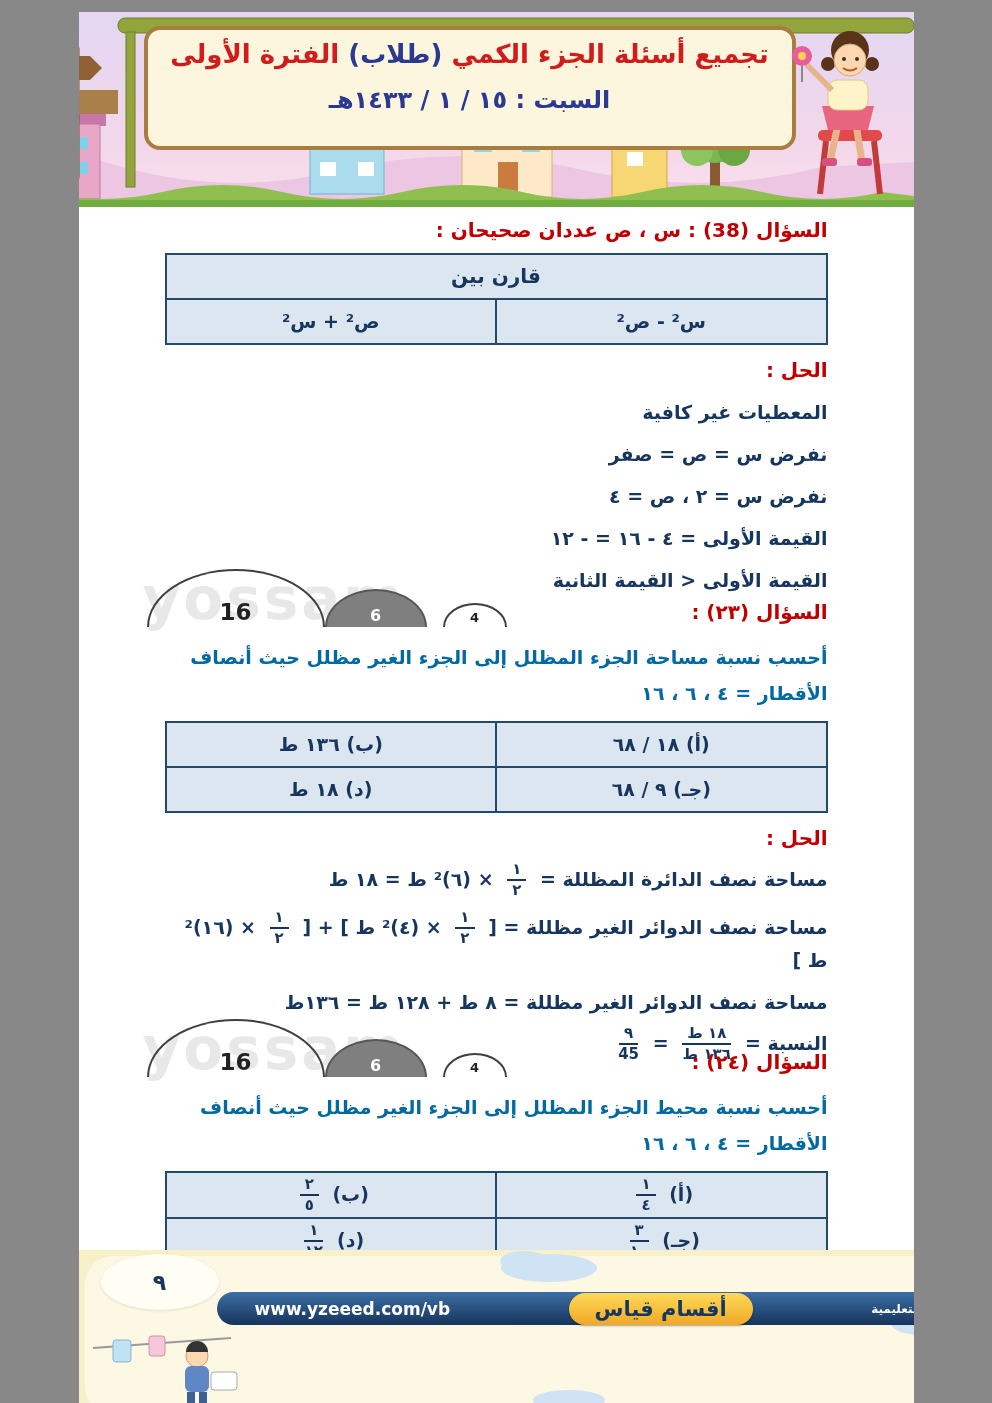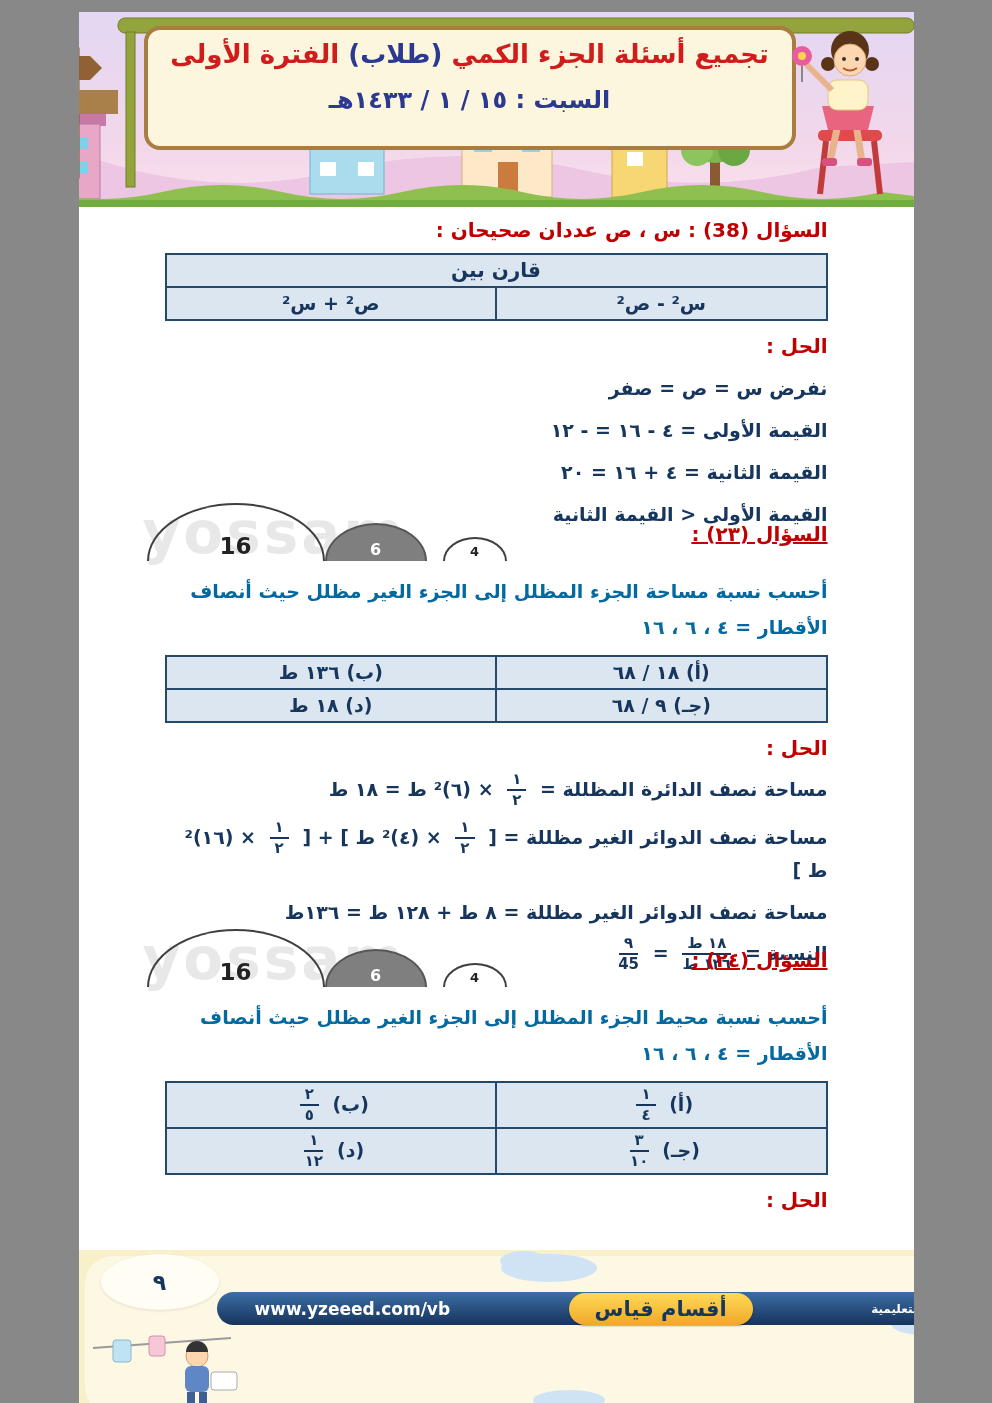--- a/index.html
+++ b/index.html
@@ -19,21 +19,21 @@
   
   .content { position:relative; padding:4px 86px 0; color:#17365d; font-weight:bold; }
   .q-head   { color:#c00000; font-size:20px; line-height:26px; margin-top:6px; }
   .sol-label{ color:#c00000; font-size:20px; line-height:26px; margin-top:12px; }
   .sol-line { color:#17365d; font-size:19px; line-height:26px; margin-top:16px; text-align:right; }
   .q-text   { color:#0369a1; font-size:19px; line-height:36px; margin-top:8px; }
 
   .tbl { width:100%; border-collapse:collapse; margin-top:10px; }
   .tbl td { border:2.5px solid #24496b; background:#dce6f1; color:#17365d;
             font-weight:bold; font-size:19px; line-height:25px; text-align:center;
-            padding:3px 6px; width:50%; }
+            padding:9px 6px; width:50%; }
   .tbl td.th { font-size:20px; }
   .tbl.fr td { padding:3px 6px; }
 
   
   .frac { display:inline-flex; flex-direction:column; align-items:center;
           vertical-align:middle; margin:0 7px; font-size:15px; line-height:17px; }
   .frac .num { border-bottom:2px solid currentColor; padding:0 5px 1px; }
   .frac .den { padding-top:1px; }
   .frac-line { margin-top:10px; }
 
@@ -47,21 +47,21 @@
           justify-content:center; border:2.5px solid #3f3f3f; border-bottom:none;
           font-weight:bold; color:#222; background:transparent; }
   .semi span { padding-bottom:2px; }
   .semi-big   { left:0;    width:178px; height:58px; font-size:23px;
                 border-radius:89px 89px 0 0 / 58px 58px 0 0; }
   .semi-mid   { left:178px; width:102px; height:38px; font-size:16px; background:#7f7f7f;
                 border-color:#565656; color:#fff;
                 border-radius:51px 51px 0 0 / 38px 38px 0 0; }
   .semi-small { left:296px; width:64px; height:24px; font-size:13px;
                 border-radius:32px 32px 0 0 / 24px 24px 0 0; }
-  .fig-q { position:absolute; right:0; bottom:18px; margin:0;text-decoration:underline; }
+  .fig-q { position:absolute; right:0; bottom:6px; margin:0; }
 
   .ans-cell { white-space:nowrap; }
 
   
   .footer { position:absolute; left:0; bottom:0; width:992px; height:165px; }
   .fscene { position:absolute; inset:0; display:block; }
   .page-num { position:absolute; left:22px; top:4px; width:118px; height:56px;
               background:#fffdf4; border-radius:50%; display:flex; align-items:center;
               justify-content:center; color:#17365d; font-weight:bold; font-size:22px;
               box-shadow:0 1px 3px rgba(0,0,0,0.10); }
@@ -188,23 +188,24 @@
       </tr>
       <tr>
         <td>س² - ص²</td>
         <td>ص² + س²</td>
       </tr>
     </tbody>
       </table>
 
     <div class="sol-label">الحل :</div>
 
+    <div class="sol-line">المعطيات غير كافية</div>
     <div class="sol-line">نفرض س = ص = صفر</div>
+    <div class="sol-line">نفرض س = ٢ ، ص = ٤</div>
     <div class="sol-line">القيمة الأولى = ٤ - ١٦ = - ١٢</div>
-    <div class="sol-line">القيمة الثانية = ٤ + ١٦ = ٢٠</div>
     <div class="sol-line">القيمة الأولى &lt; القيمة الثانية</div>
 
     <div class="fig-row">
       <div class="fig">
         <div class="wm">yossam</div>
         <div class="semi semi-big">
             <span>16</span>
           </div>
         <div class="semi semi-mid">
             <span>6</span>

